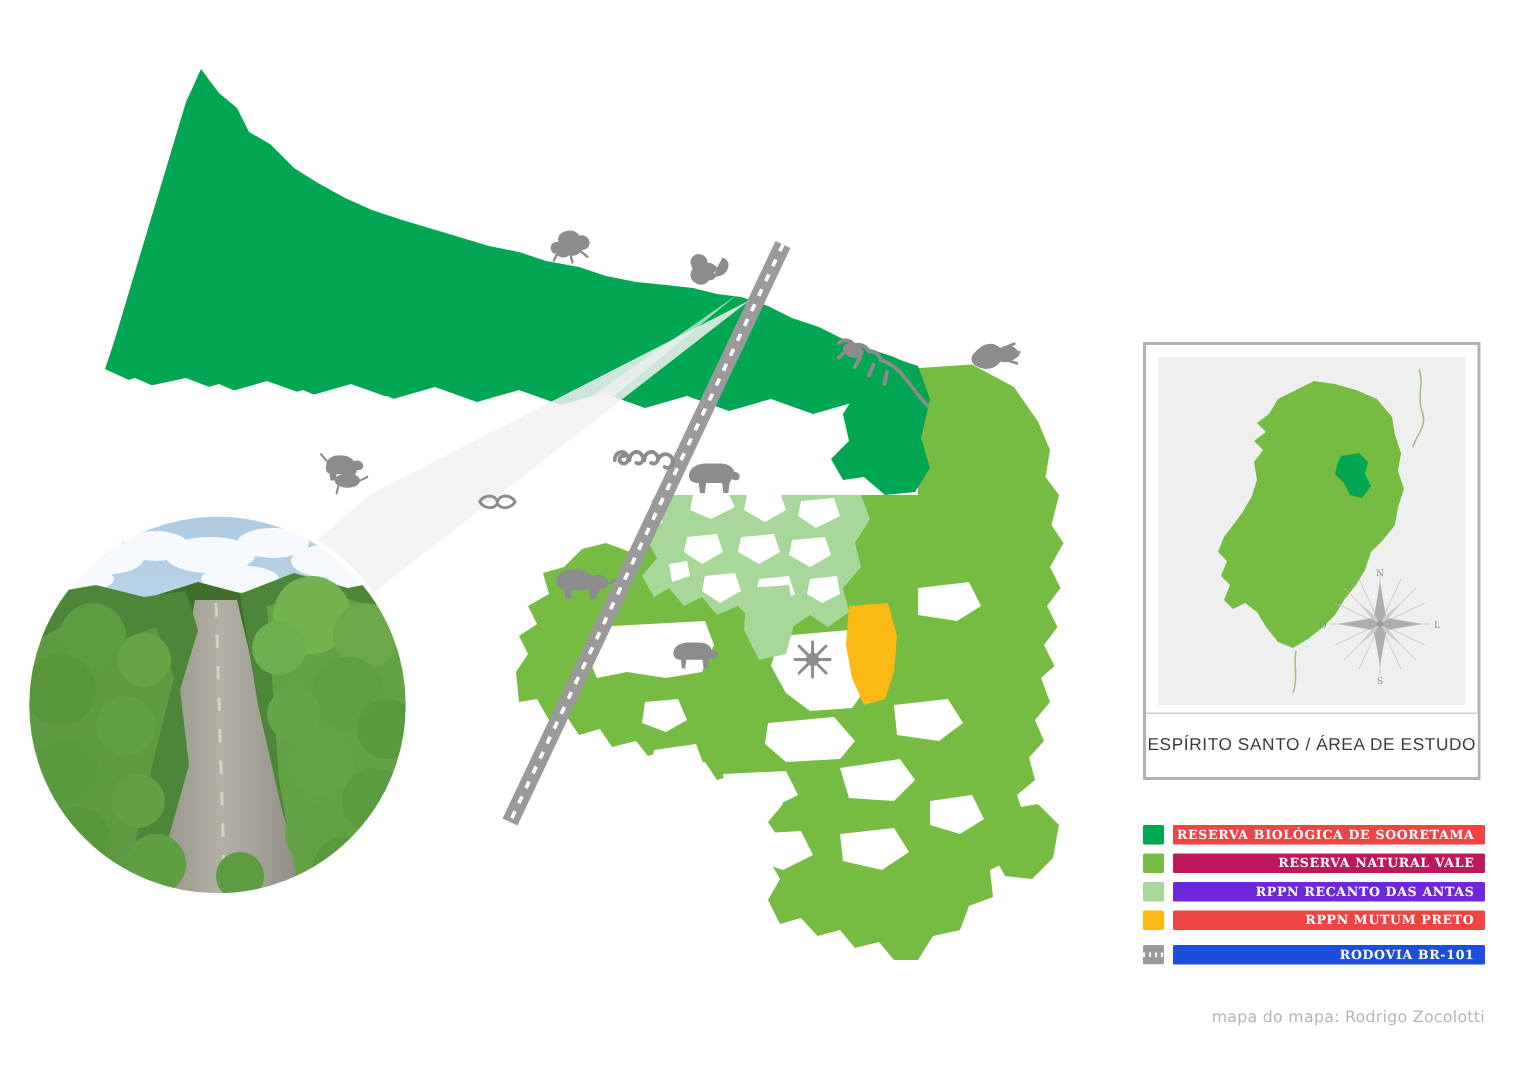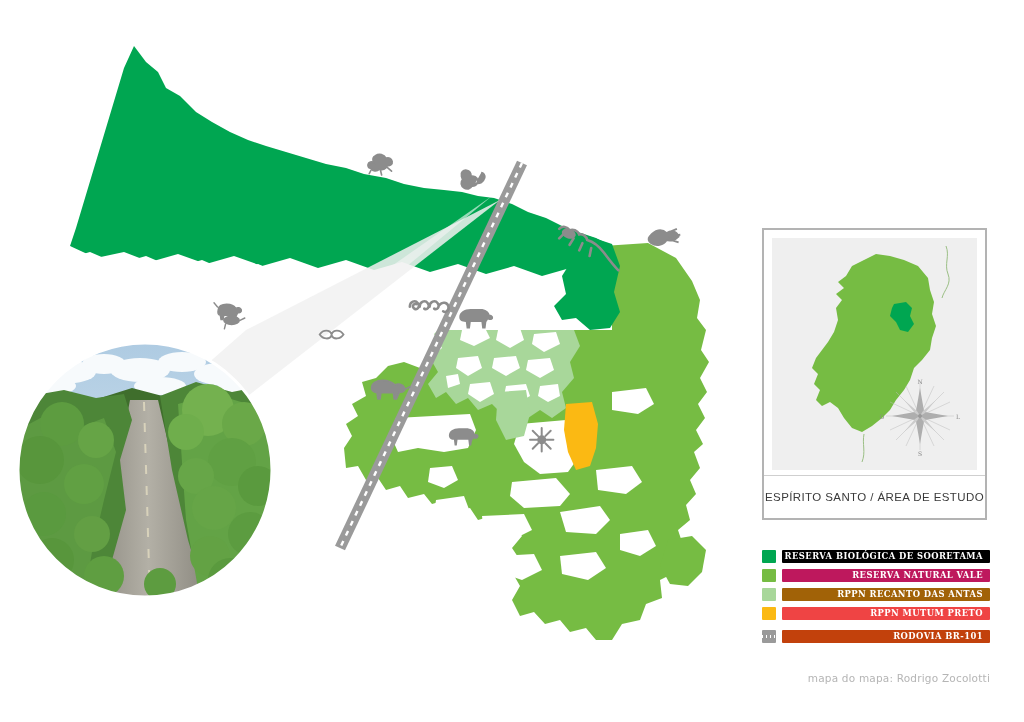--- a/index.html
+++ b/index.html
@@ -357,49 +357,49 @@
         </g>
       </svg>
     </div>
     <div id="inset-caption">ESPÍRITO SANTO / ÁREA DE ESTUDO</div>
   </div>
 
   <div id="legend">
 
     <div class="legend-row">
       <span class="legend-swatch" style="background:#00a651"></span>
-      <span class="legend-bar" style="background:#000000">
+      <span class="legend-bar" style="background:#ef4444">
         <span class="legend-label">RESERVA BIOLÓGICA DE SOORETAMA</span>
       </span>
     </div>
 
     <div class="legend-row">
       <span class="legend-swatch" style="background:#76bc43"></span>
       <span class="legend-bar" style="background:#be185d">
         <span class="legend-label">RESERVA NATURAL VALE</span>
       </span>
     </div>
 
     <div class="legend-row">
       <span class="legend-swatch" style="background:#a8d79a"></span>
-      <span class="legend-bar" style="background:#a16207">
+      <span class="legend-bar" style="background:#6d28d9">
         <span class="legend-label">RPPN RECANTO DAS ANTAS</span>
       </span>
     </div>
 
     <div class="legend-row">
       <span class="legend-swatch" style="background:#fbb913"></span>
       <span class="legend-bar" style="background:#ef4444">
         <span class="legend-label">RPPN MUTUM PRETO</span>
       </span>
     </div>
 
     <div class="legend-row road" style="margin-top:8px">
       <span class="legend-swatch"></span>
-      <span class="legend-bar" style="background:#c2410c">
+      <span class="legend-bar" style="background:#1d4ed8">
         <span class="legend-label">RODOVIA BR-101</span>
       </span>
     </div>
   </div>
 
   <div id="credit">mapa do mapa: Rodrigo Zocolotti</div>
 
 </div>
 
 </body></html>

